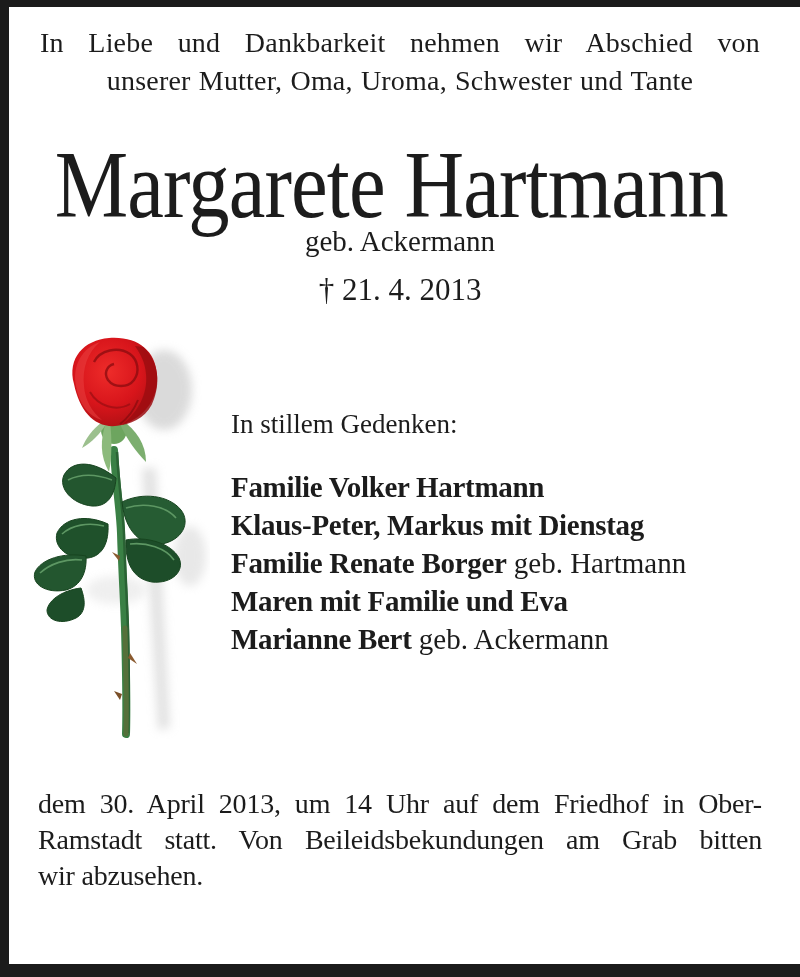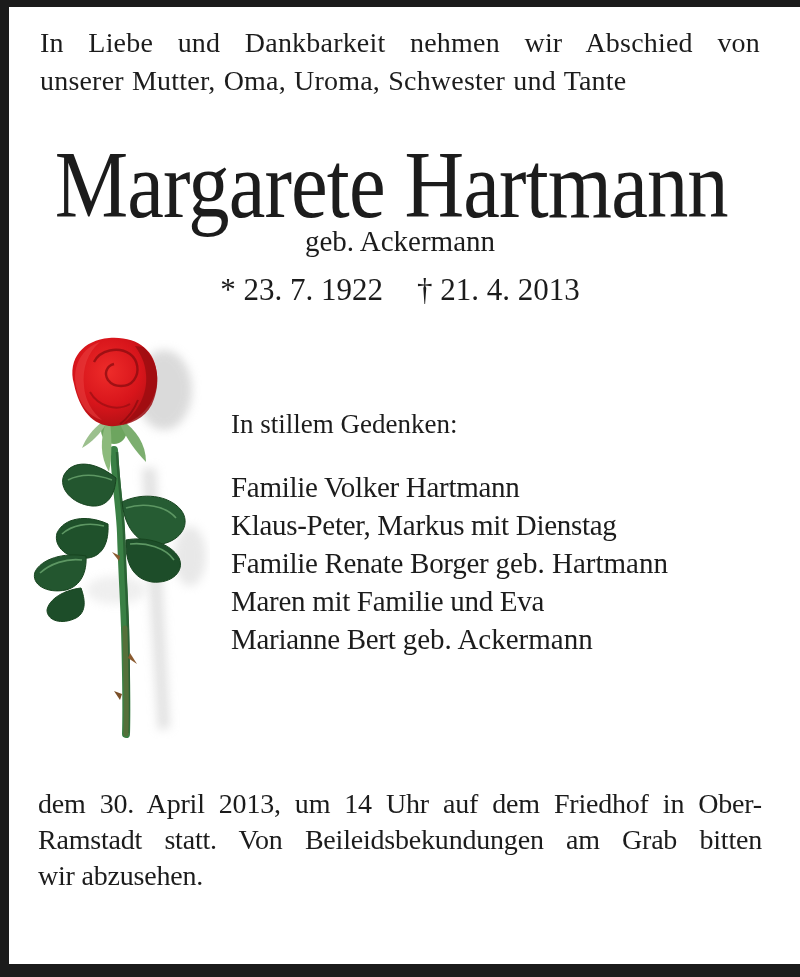--- a/index.html
+++ b/index.html
@@ -39,20 +39,21 @@
     letter-spacing: 0.2px;
   }
   .intro .l1 {
     text-align: justify;
     text-align-last: justify;
     word-spacing: 2px;
   }
   .intro .l2 {
     word-spacing: 1px;
     white-space: nowrap;
+    text-align: center;
   }
   
   .name-row {
     position: absolute;
     left: 0;
     top: 130px;
     width: 800px;
     text-align: left;
     font-size: 96px;
     line-height: 110px;
@@ -102,21 +103,21 @@
   }
   .mourners {
     position: absolute;
     left: 231px;
     top: 468px;
     font-size: 29px;
     line-height: 38px;
     white-space: nowrap;
   }
   .mourners b {
-    font-weight: normal;
+    font-weight: bold;
     letter-spacing: -0.3px;
   }
   
   .funeral {
     position: absolute;
     left: 38px;
     top: 786px;
     width: 724px;
     font-size: 28px;
     line-height: 36px;
@@ -137,21 +138,20 @@
     <div class="l2">unserer Mutter, Oma, Uroma, Schwester und Tante</div>
   </div>
 
   <div class="name-row">
     <span class="condense">Margarete Hartmann</span>
   </div>
 
   <div class="maiden">geb. Ackermann</div>
 
   <div class="dates">
-    <span>* 23. 7. 1922</span>
     <span>† 21. 4. 2013</span>
   </div>
 
   <svg class="rose" viewBox="0 0 186 412" xmlns="http://www.w3.org/2000/svg" aria-hidden="true">
     <defs>
       <filter id="soft" x="-40%" y="-40%" width="180%" height="180%">
         <feGaussianBlur stdDeviation="5"></feGaussianBlur>
       </filter>
       <radialGradient id="budGrad" cx="42%" cy="38%" r="70%">
         <stop offset="0%" stop-color="#ee2c2a"></stop>

